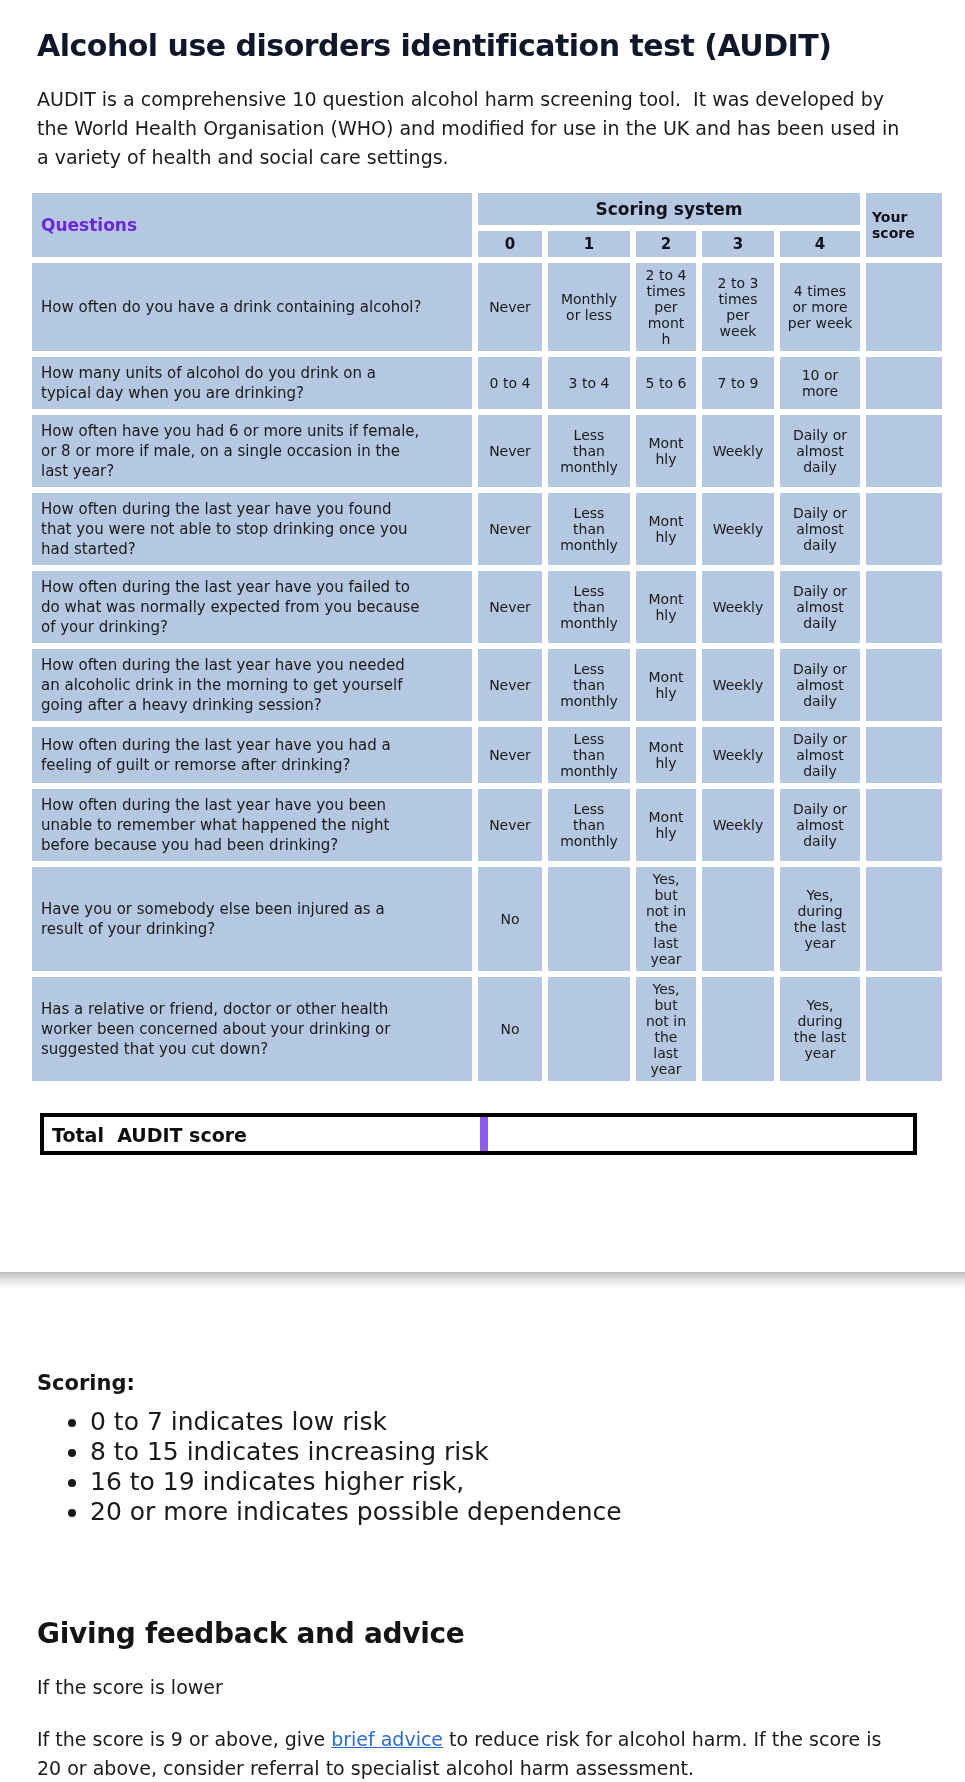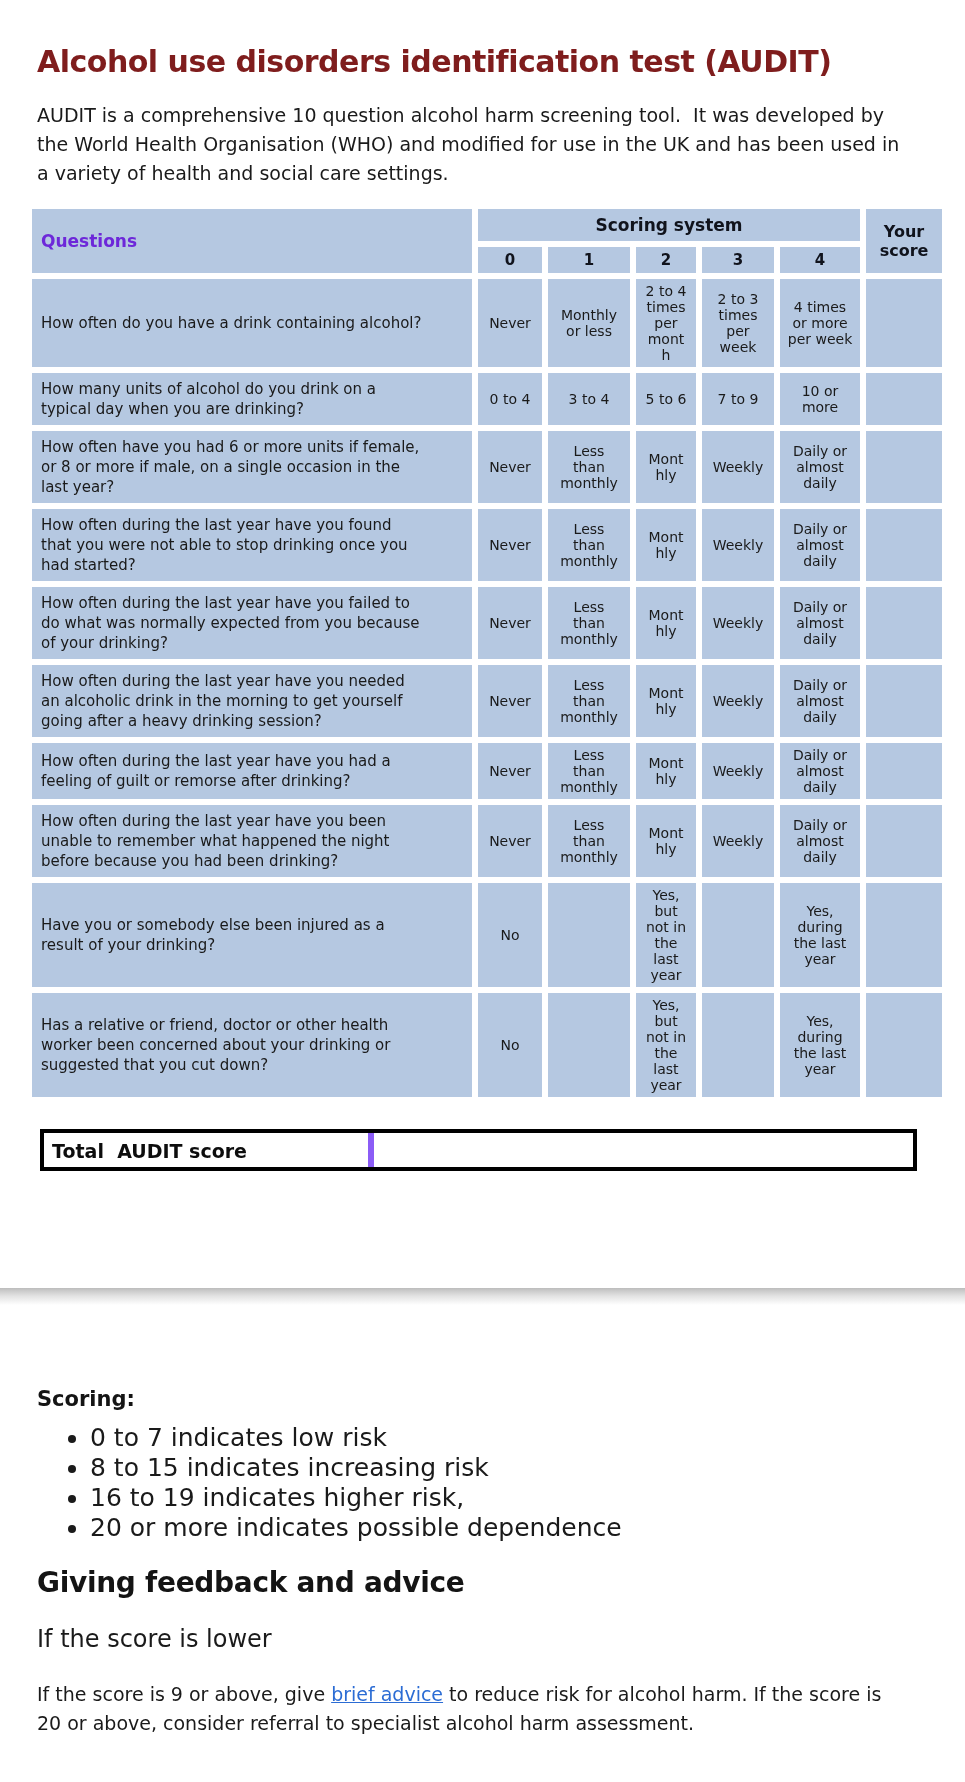--- a/index.html
+++ b/index.html
@@ -3,66 +3,66 @@
 <meta charset="utf-8">
 <style>
   html,body { margin:0; padding:0; }
   body {
     width:965px; height:1782px; overflow:hidden;
     background:#ffffff;
     font-family:"DejaVu Sans", sans-serif;
     color:#1a1a1a;
   }
   .doc-title {
-    margin:44px 0 0 37px;
+    margin:28px 0 0 37px;
     font-size:30px; font-weight:bold; letter-spacing:-0.5px;
-    white-space:nowrap; color:#7f1d1d;
+    white-space:nowrap; color:#0f172a;
   }
   .intro {
     margin:22px 0 0 37px; max-width:872px;
     font-size:19px; line-height:29px; white-space:pre-wrap;
   }
   table.audit {
     border-collapse:separate; border-spacing:6px;
     margin:15px 0 0 26px; table-layout:fixed; width:922px;
   }
   table.audit th, table.audit td {
     background:var(--cell-blue,#b5c8e1);
     vertical-align:middle;
     overflow-wrap:break-word; word-wrap:break-word;
   }
   .th-questions { text-align:left; font-size:17px; padding:2px 8px 2px 9px; color:#6d28d9; }
   .th-scoring   { text-align:center; font-size:17px; height:30px; color:#10131c; }
   .th-num       { text-align:center; font-size:15px; height:24px; color:#10131c; }
-  .th-score     { text-align:center; font-size:16px; padding:2px 6px; color:#10131c; }
+  .th-score     { text-align:left; font-size:14px; padding:2px 6px; color:#10131c; }
   .q-cell   { font-size:15px; line-height:20px; text-align:left; padding:6px 47px 6px 9px; }
   .opt-cell { font-size:14px; line-height:16px; text-align:center; padding:4px 6px; }
   .c1 { padding:4px 10px; }
   .c2 { padding:4px 9px; }
   .c4 { padding:4px 7px; }
   .score-cell { }
   .total-box {
     display:flex; margin:26px 0 0 40px; width:877px; height:42px;
     border:4px solid #000; box-sizing:border-box; background:#fff;
   }
   .total-label {
-    width:330px; box-sizing:border-box; border-right:6px solid #8b5cf6;
+    width:444px; box-sizing:border-box; border-right:8px solid #8b5cf6;
     font-size:19px; font-weight:bold; padding:7px 8px 0 8px;
     white-space:pre-wrap; color:#0d0d0d;
   }
   .total-value { flex:1; }
   .page-separator {
     margin-top:117px; width:965px; height:17px;
     background:linear-gradient(to bottom,#bcbcbc 0%,#cccccc 18%,#e3e3e3 48%,#f7f7f7 85%,#ffffff 100%);
   }
   .scoring-heading { margin:82px 0 0 37px; font-size:21px; font-weight:bold; color:#141414; }
   ul.scoring-list { margin:16px 0 0 37px; padding-left:53px; font-size:25px; }
   ul.scoring-list li { margin-bottom:9px; line-height:21px; }
-  .feedback-heading { margin:28px 0 0 37px; font-size:28px; font-weight:bold; letter-spacing:-0.3px; color:#141414; }
-  .feedback-line { margin:26px 0 0 37px; font-size:24px; }
+  .feedback-heading { margin:95px 0 0 37px; font-size:28px; font-weight:bold; letter-spacing:-0.3px; color:#141414; }
+  .feedback-line { margin:26px 0 0 37px; font-size:19px; }
   .feedback-para { margin:27px 0 0 37px; max-width:872px; font-size:19px; line-height:29px; }
   a.advice-link { color:var(--link-blue,#2b6cd4); text-decoration:underline; cursor:pointer; }
 </style>
 </head>
 <body>
 
 <h1 class="doc-title">Alcohol use disorders identification test (AUDIT)</h1>
 
 <p class="intro">AUDIT is a comprehensive 10 question alcohol harm screening tool.  It was developed by the World Health Organisation (WHO) and modified for use in the UK and has been used in a variety of health and social care settings.</p>
 

